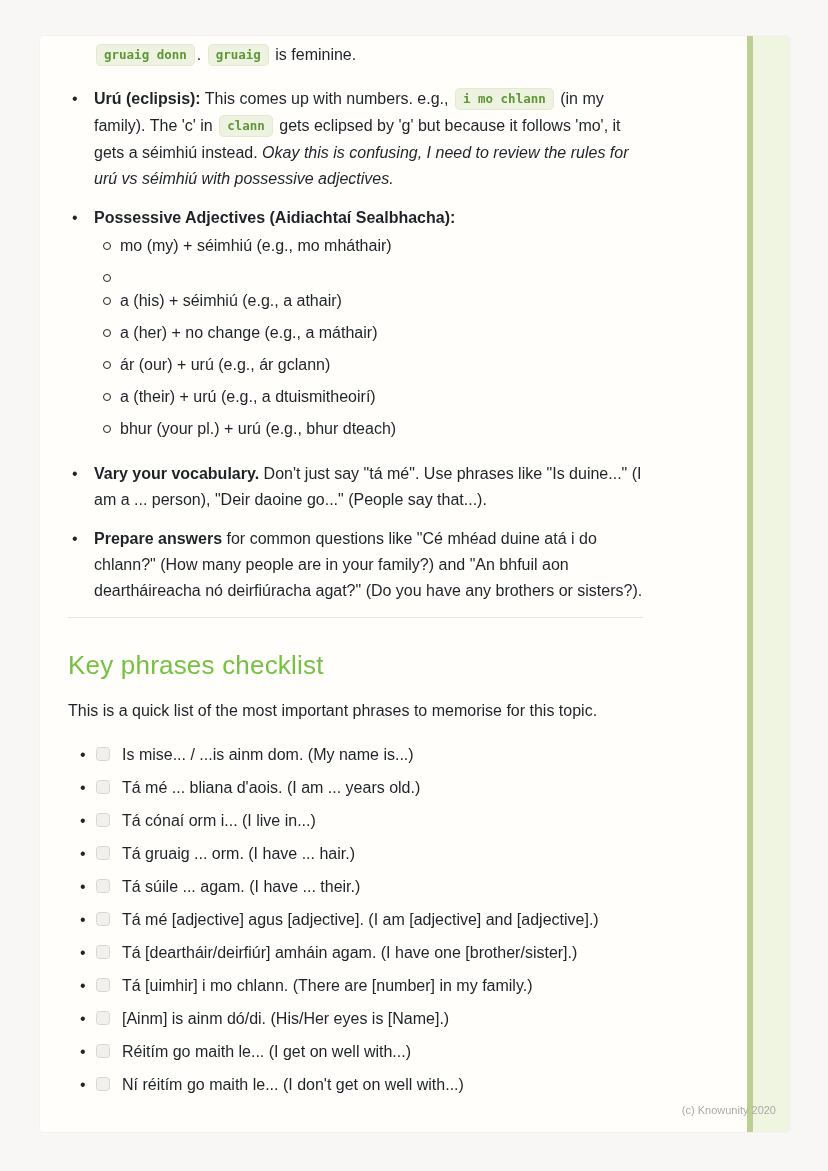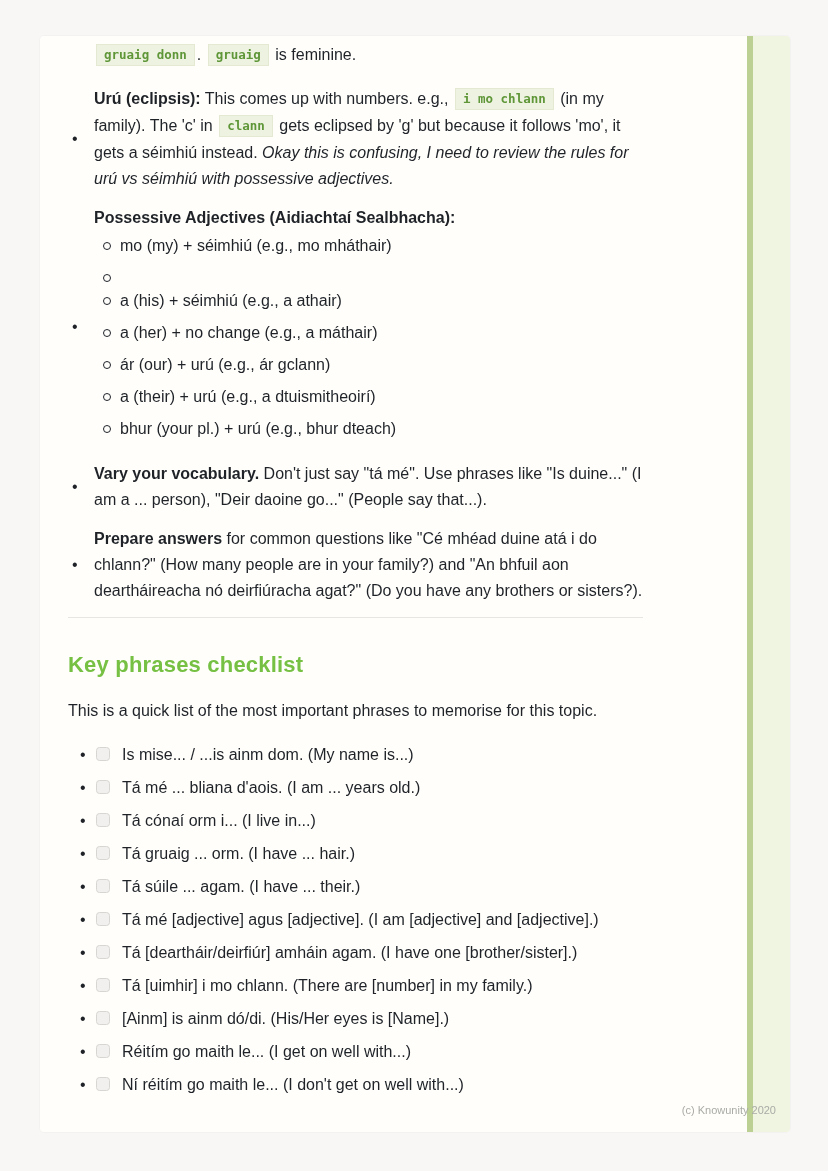--- a/index.html
+++ b/index.html
@@ -35,34 +35,34 @@
     width: 575px;
     font-size: 16px; line-height: 26px;
   }
   code.pill {
     font-family: "DejaVu Sans Mono", "Liberation Mono", monospace;
     font-weight: bold;
     font-size: 12.5px;
     color: #5f9638;
     background: #eef3e1;
     border: 1px solid #e3ead1;
-    border-radius: 0;
+    border-radius: 5px;
     padding: 2px 7px 3px 7px;
     margin: 0 2px;
     position: relative; top: -1px;
     white-space: nowrap;
   }
   .continuation { margin: 0 0 0 26px; }
   b, strong { font-weight: 700; }
   em { font-style: italic; }
 
   ul { list-style: none; margin: 0; padding: 0; }
   ul.main-list { margin-top: 17px; }
   ul.main-list > li {
-    display: flex; align-items: center;
+    display: flex; align-items: flex-start;
     margin-bottom: 13px;
     margin-top: 11px;
   }
   .marker-col { flex: 0 0 26px; }
   .bullet-icon { display: block; padding-left: 4px; }
   .bullet-icon::before { content: "\2022"; font-size: 16px; }
   .li-body { flex: 1; }
 
   ul.sub-list { margin-top: 2px; }
   ul.sub-list > li {
@@ -75,22 +75,22 @@
     border: 1.5px solid #1f2328; border-radius: 50%;
     margin-top: 9px;
   }
 
   hr.divider {
     border: none; border-top: 1px solid #e7e6e3;
     margin: 6px 0 0 0;
   }
   h2.section-heading {
     margin: 32px 0 0 0;
-    font-size: 22px; line-height: 30px;
-    font-weight: 700;
+    font-size: 26px; line-height: 30px;
+    font-weight: 400;
     color: #76c043;
     letter-spacing: 0.2px;
   }
   p.intro { margin: 18px 0 0 0; }
 
   ul.checklist { margin-top: 18px; padding-left: 8px; }
   ul.checklist > li {
     display: flex; align-items: flex-start;
     margin-bottom: 7px;
   }

